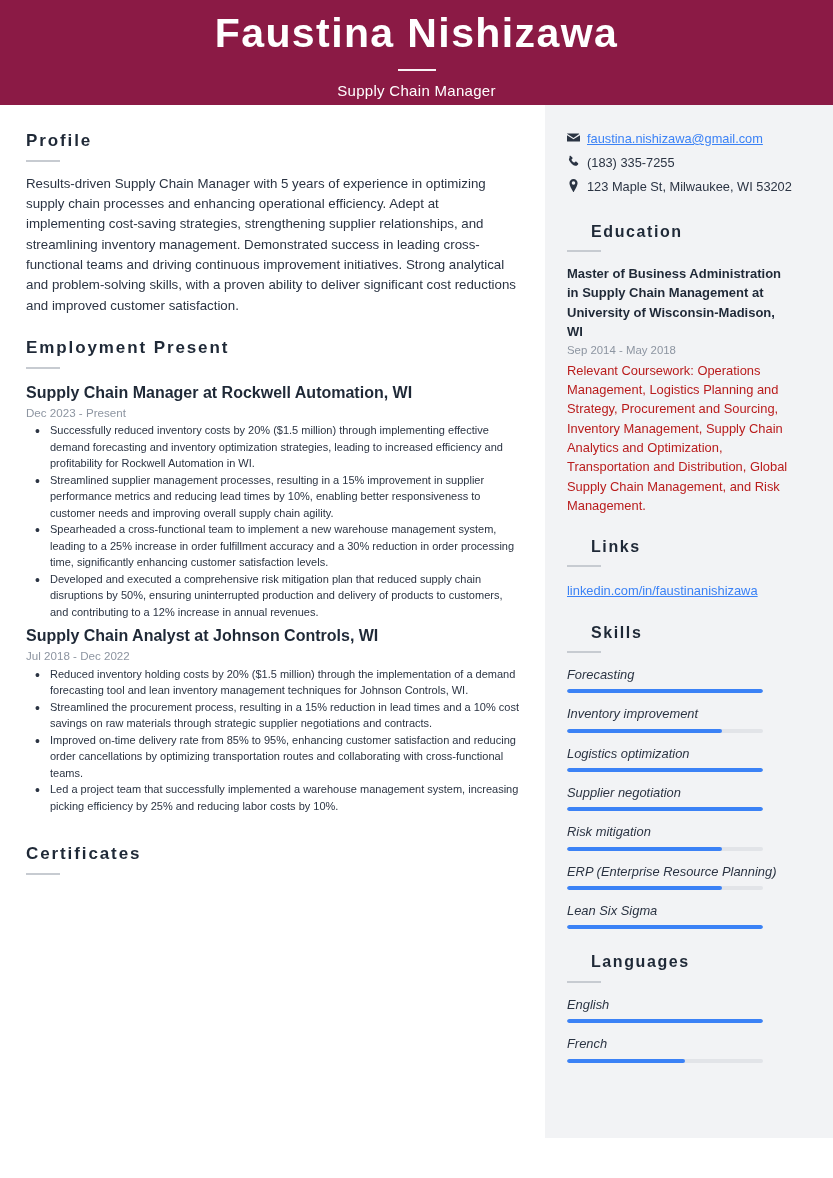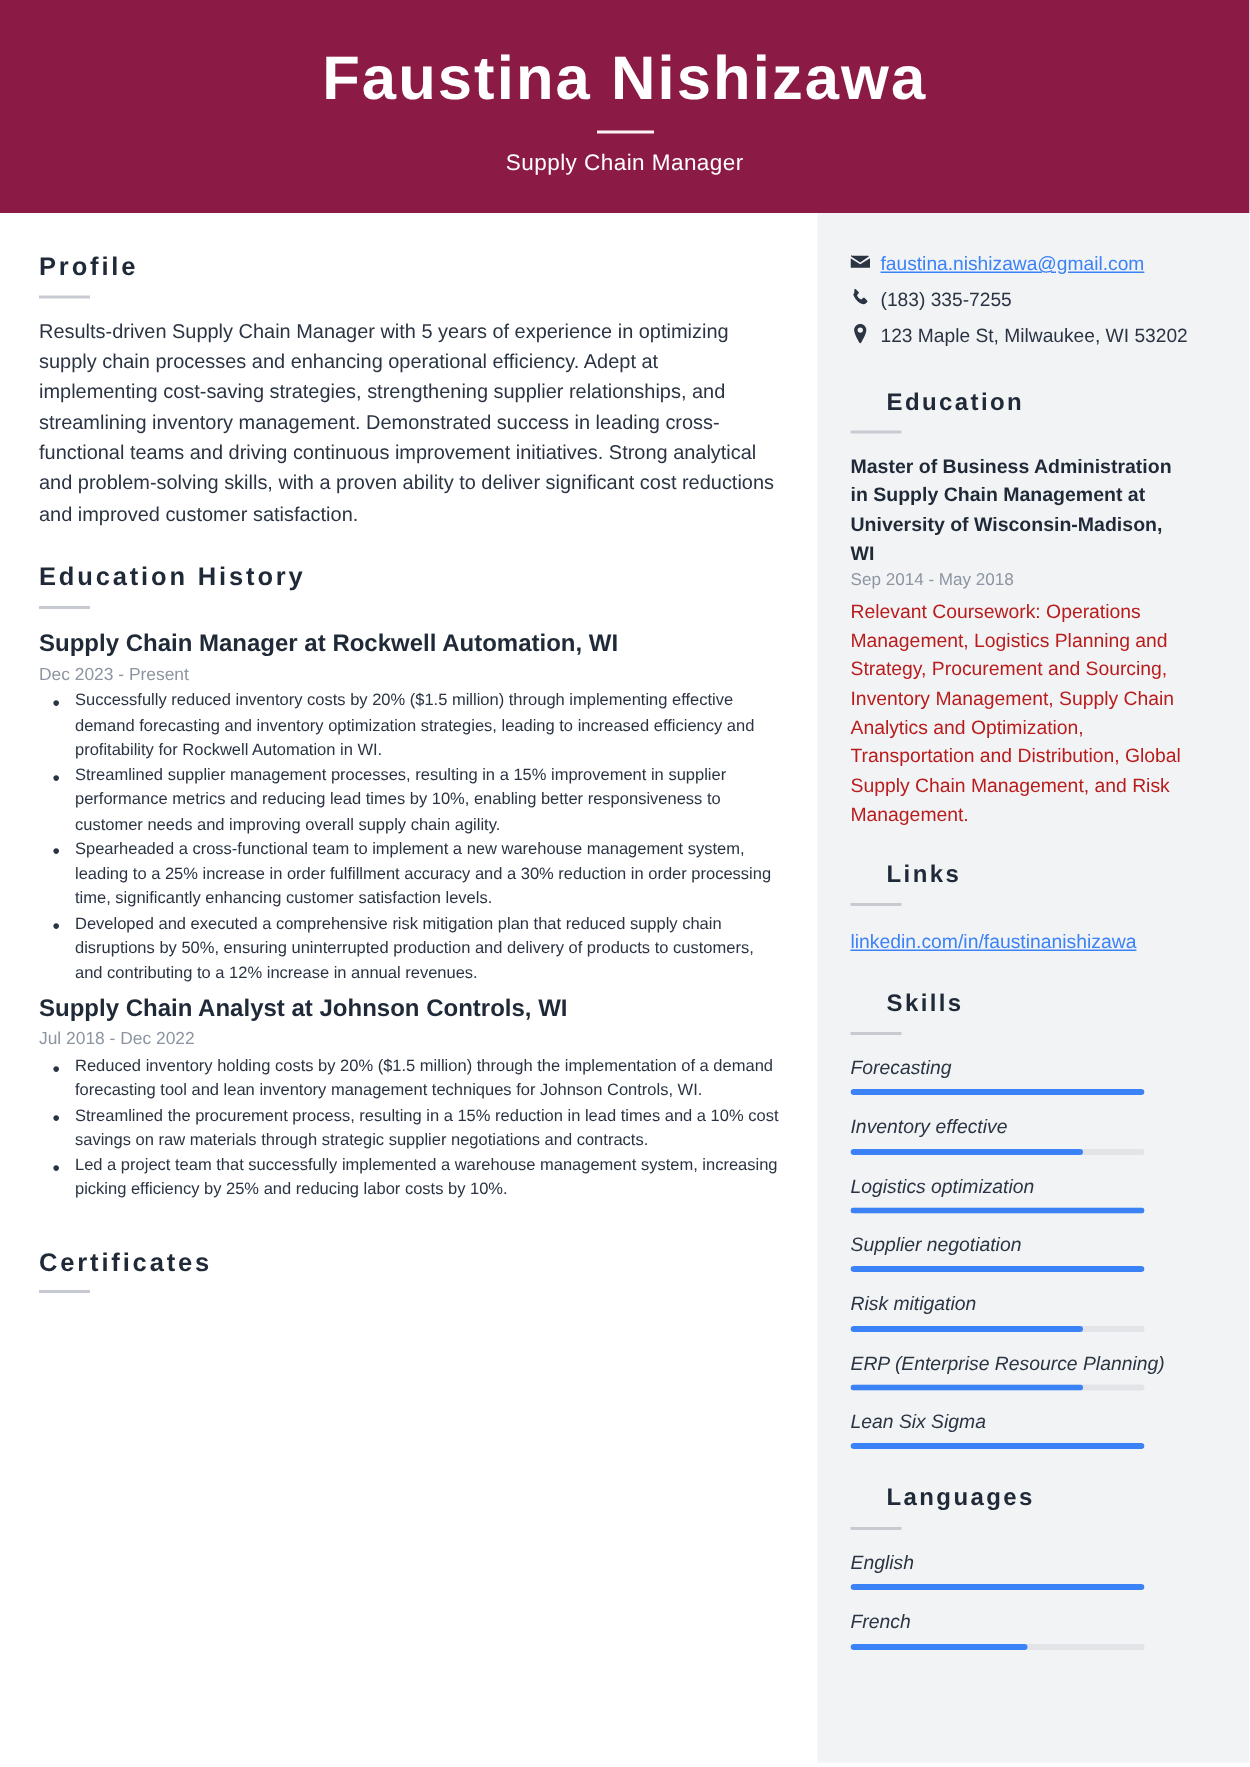--- a/index.html
+++ b/index.html
@@ -19,21 +19,21 @@
   .page {
     position: relative;
     width: 833px;
     height: 1178px;
     background: #ffffff;
   }
 
   
   .header {
     background: #8b1a45;
-    height: 142px;
+    height: 105px;
     display: flex;
     flex-direction: column;
     align-items: center;
     justify-content: center;
     padding-top: 6px;
   }
   .header-name {
     color: #ffffff;
     font-size: 41px;
     font-weight: 700;
@@ -227,40 +227,41 @@
 
     <div class="main-col">
 
       <div class="block">
         <div class="sec-h">Profile</div>
         <div class="sec-rule"></div>
         <div class="para">Results-driven Supply Chain Manager with 5 years of experience in optimizing supply chain processes and enhancing operational efficiency. Adept at implementing cost-saving strategies, strengthening supplier relationships, and streamlining inventory management. Demonstrated success in leading cross-functional teams and driving continuous improvement initiatives. Strong analytical and problem-solving skills, with a proven ability to deliver significant cost reductions and improved customer satisfaction.</div>
       </div>
 
       <div class="block" style="margin-bottom:0;">
-        <div class="sec-h">Education History</div>
+        <div class="sec-h">Employment Present</div>
         <div class="sec-rule"></div>
 
         <div class="job">
           <div class="job-title">Supply Chain Manager at Rockwell Automation, WI</div>
           <div class="job-dates">Dec 2023 - Present</div>
           <ul class="bullets">
             <li>Successfully reduced inventory costs by 20% ($1.5 million) through implementing effective demand forecasting and inventory optimization strategies, leading to increased efficiency and profitability for Rockwell Automation in WI.</li>
             <li>Streamlined supplier management processes, resulting in a 15% improvement in supplier performance metrics and reducing lead times by 10%, enabling better responsiveness to customer needs and improving overall supply chain agility.</li>
             <li>Spearheaded a cross-functional team to implement a new warehouse management system, leading to a 25% increase in order fulfillment accuracy and a 30% reduction in order processing time, significantly enhancing customer satisfaction levels.</li>
             <li>Developed and executed a comprehensive risk mitigation plan that reduced supply chain disruptions by 50%, ensuring uninterrupted production and delivery of products to customers, and contributing to a 12% increase in annual revenues.</li>
           </ul>
         </div>
 
         <div class="job">
           <div class="job-title">Supply Chain Analyst at Johnson Controls, WI</div>
           <div class="job-dates">Jul 2018 - Dec 2022</div>
           <ul class="bullets">
             <li>Reduced inventory holding costs by 20% ($1.5 million) through the implementation of a demand forecasting tool and lean inventory management techniques for Johnson Controls, WI.</li>
             <li>Streamlined the procurement process, resulting in a 15% reduction in lead times and a 10% cost savings on raw materials through strategic supplier negotiations and contracts.</li>
+            <li>Improved on-time delivery rate from 85% to 95%, enhancing customer satisfaction and reducing order cancellations by optimizing transportation routes and collaborating with cross-functional teams.</li>
             <li>Led a project team that successfully implemented a warehouse management system, increasing picking efficiency by 25% and reducing labor costs by 10%.</li>
           </ul>
         </div>
       </div>
 
       <div class="certificates-block">
         <div class="sec-h">Certificates</div>
         <div class="sec-rule"></div>
       </div>
 
@@ -321,21 +322,21 @@
         <div class="sec-rule"></div>
 
         <div class="bar-item">
           <div class="bar-label">Forecasting</div>
           <div class="bar-track">
             <div class="bar-fill" style="width: 100%; background: rgb(59, 130, 246);"></div>
           </div>
         </div>
 
         <div class="bar-item">
-          <div class="bar-label">Inventory effective</div>
+          <div class="bar-label">Inventory improvement</div>
           <div class="bar-track">
             <div class="bar-fill" style="width: 79%; background: rgb(59, 130, 246);"></div>
           </div>
         </div>
 
         <div class="bar-item">
           <div class="bar-label">Logistics optimization</div>
           <div class="bar-track">
             <div class="bar-fill" style="width: 100%; background: rgb(59, 130, 246);"></div>
           </div>

